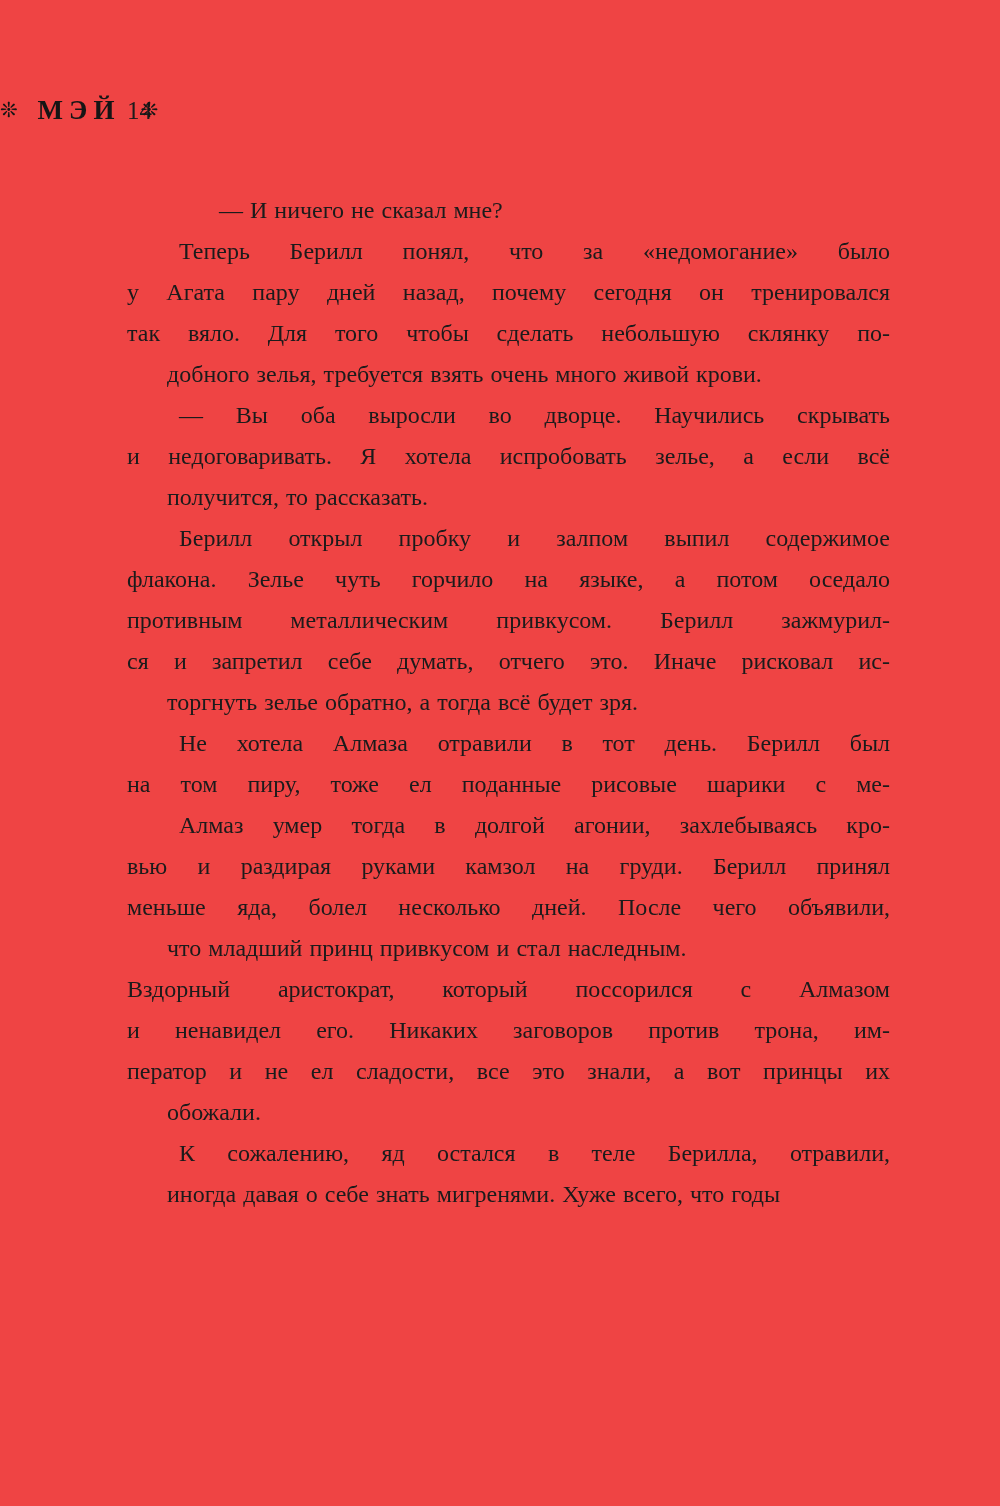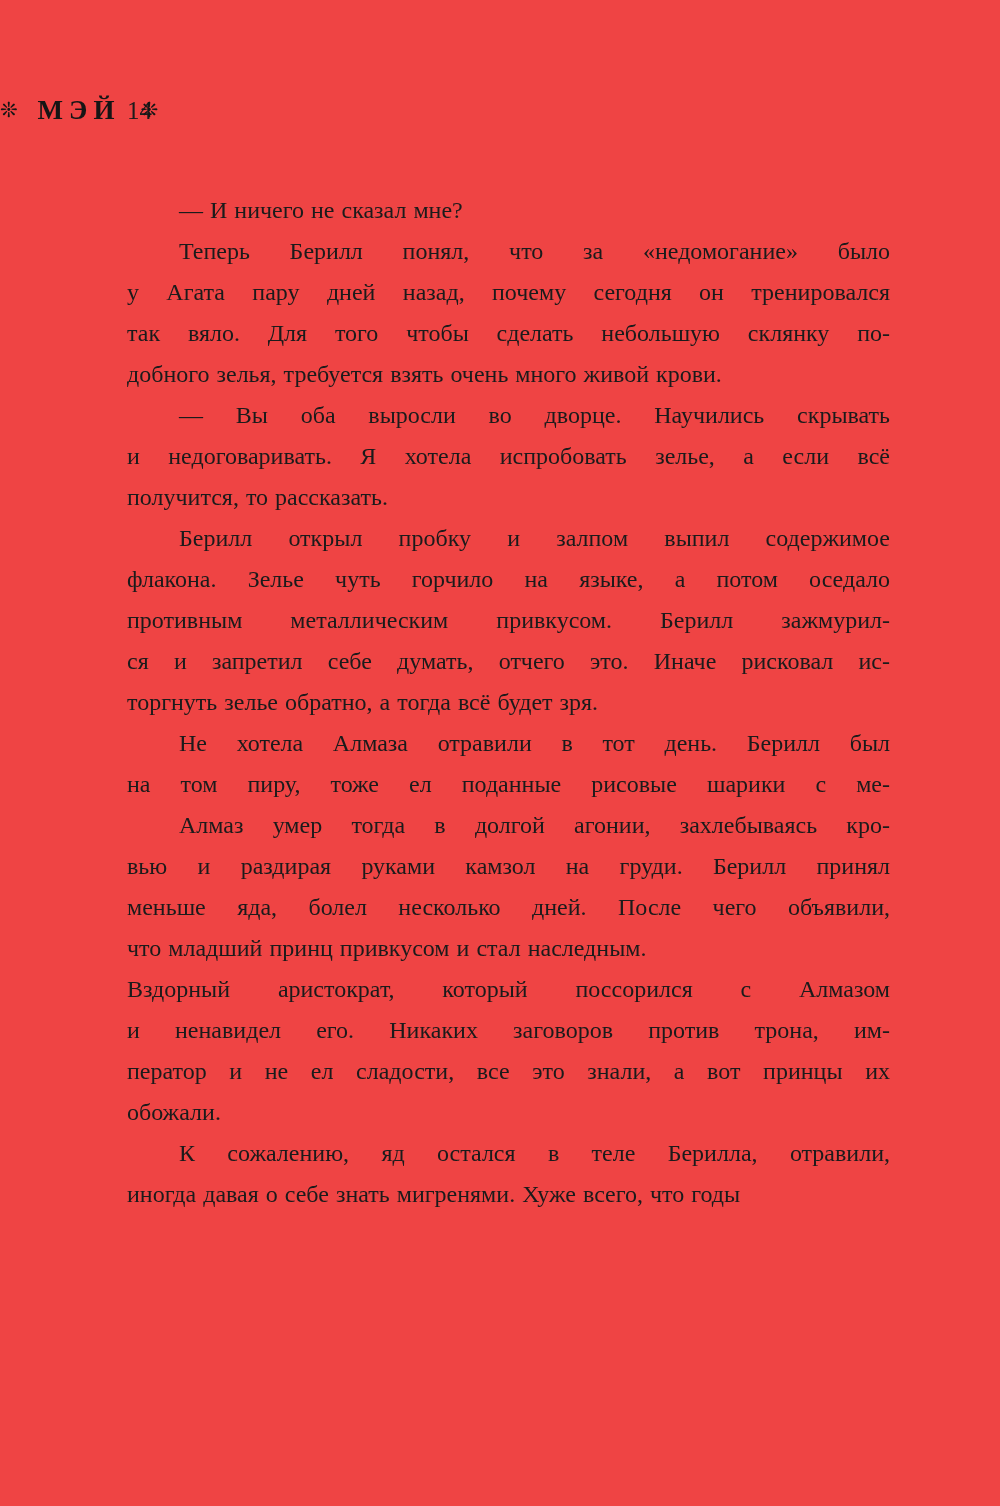--- a/index.html
+++ b/index.html
@@ -56,21 +56,21 @@
     font-size: 24px;
     line-height: 41px;
   }
   .para { margin: 0; }
   .line {
     text-align: justify;
     text-align-last: justify;
     word-spacing: 1px;
   }
   .line.first { text-indent: 52px; }
-  .line.last  { text-align-last: left; }
+  .line.last  { text-align-last: left; margin-left: 40px; }
 </style>
 </head>
 <body>
 
 <div class="page">
 
   <span class="page-number">14</span>
 
   <div class="running-title">
     <span class="ornament left">❊</span><span>МЭЙ</span><span class="ornament right">❊</span>

